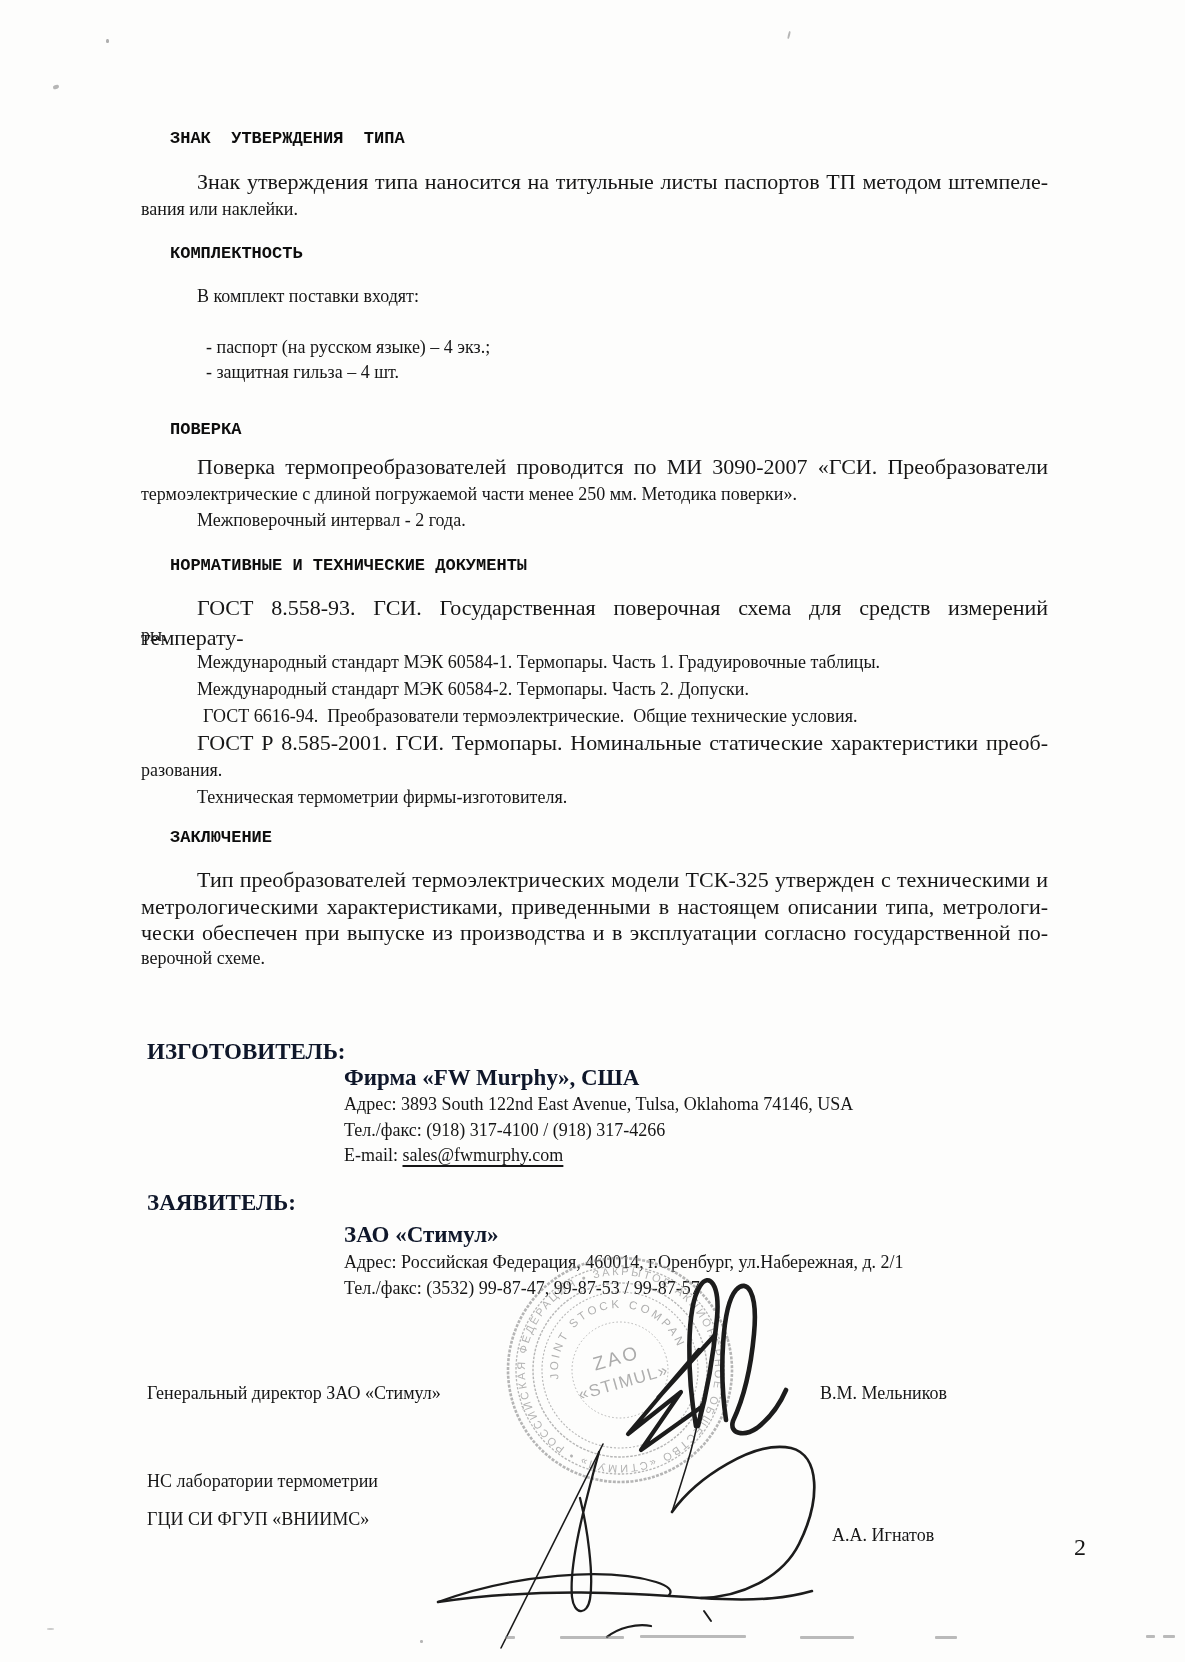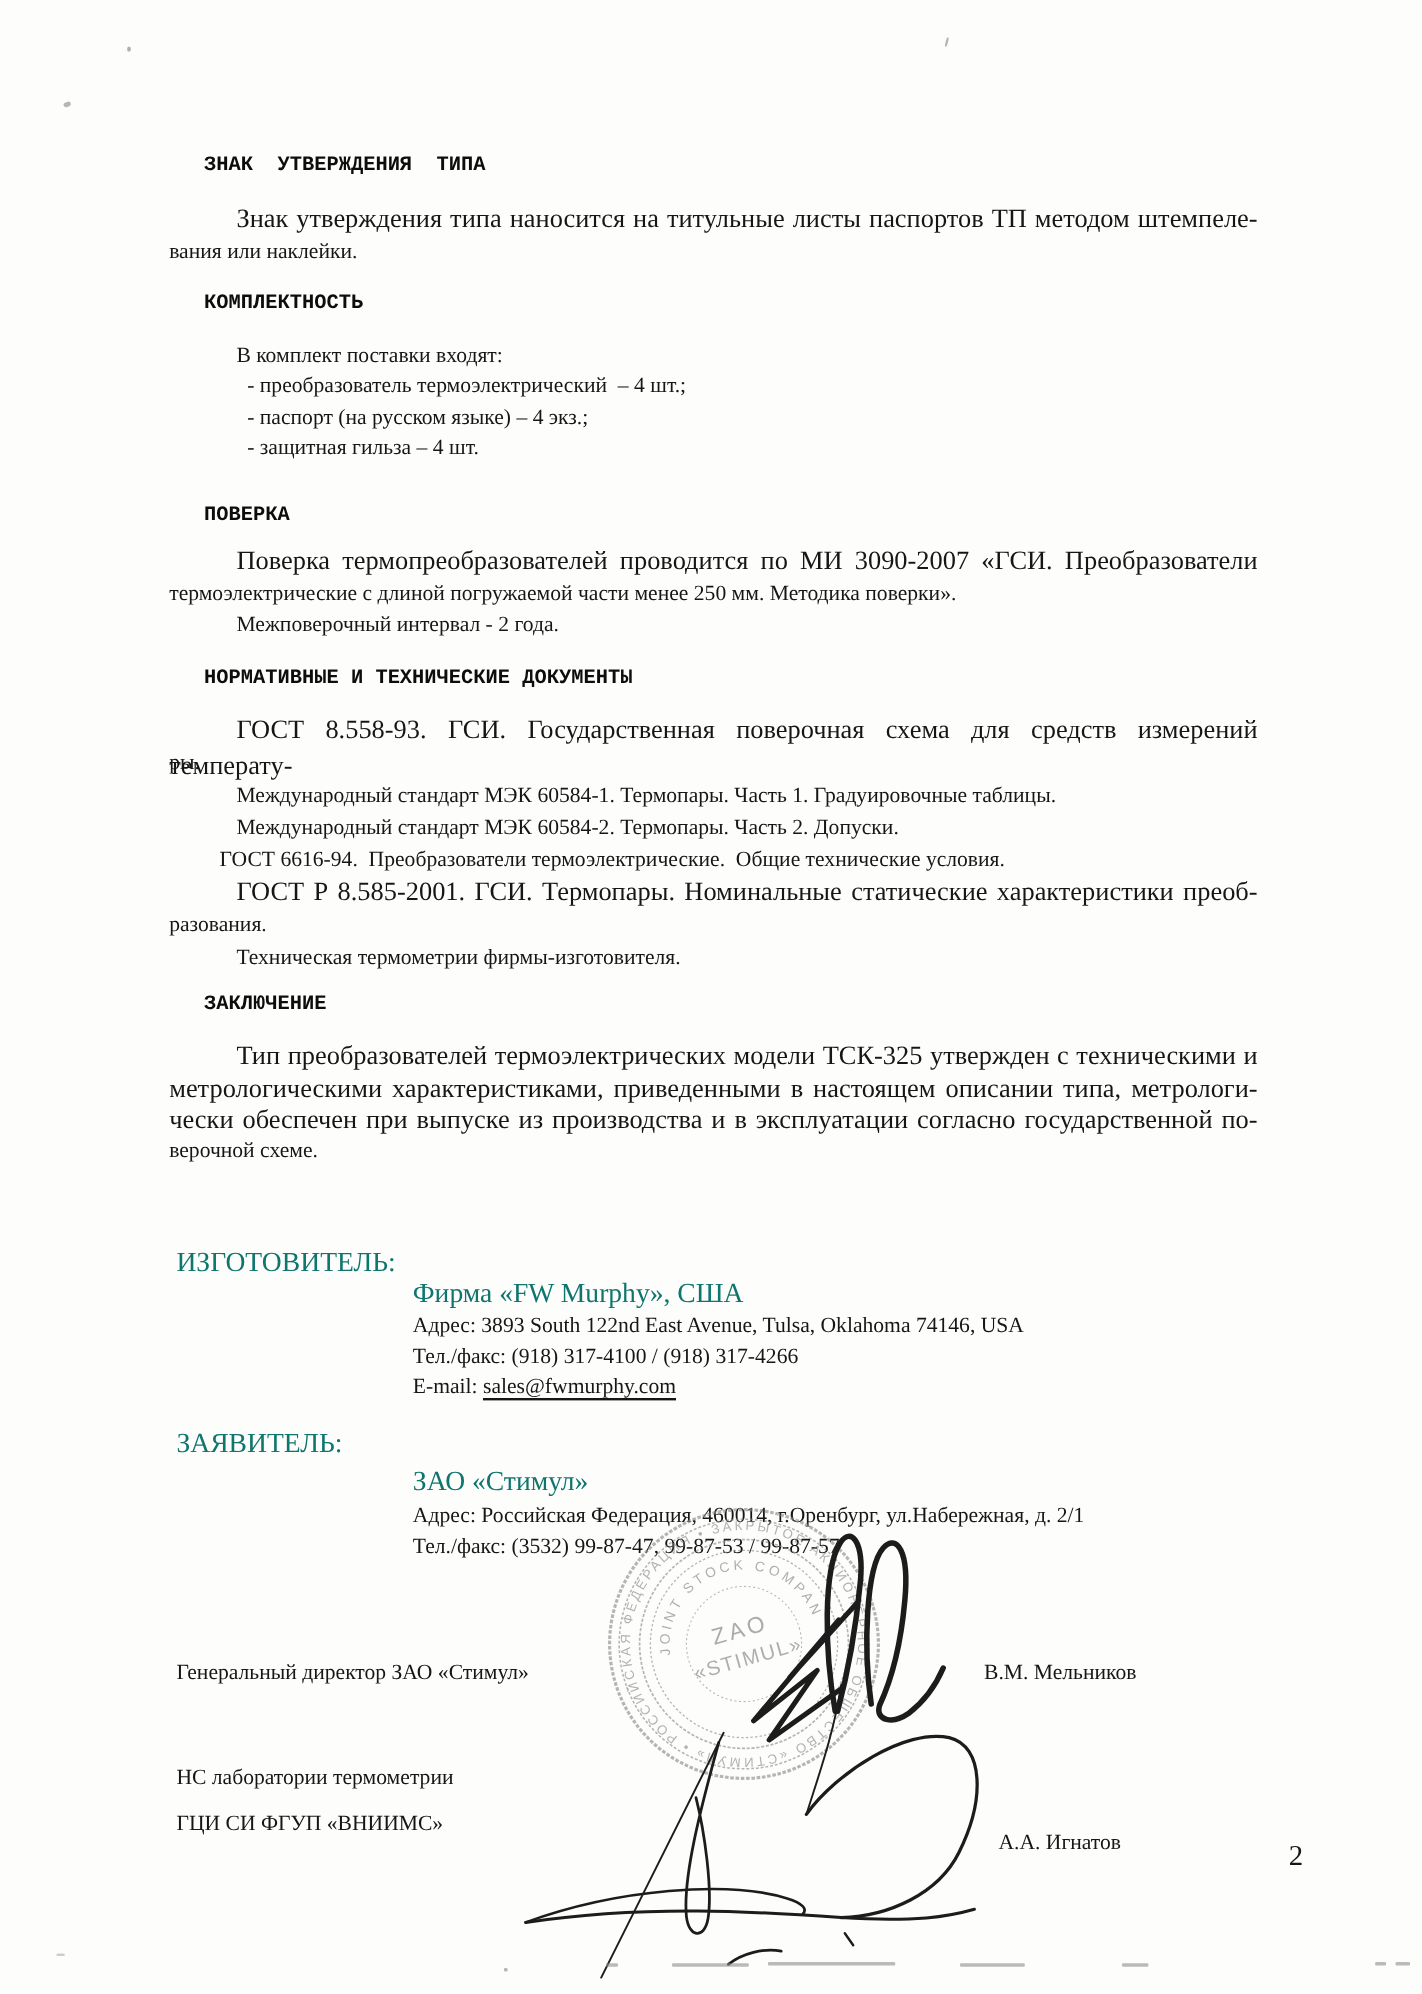--- a/index.html
+++ b/index.html
@@ -19,21 +19,21 @@
   }
   .tline{
     position:absolute;font-size:18px;line-height:30px;white-space:pre;
   }
   .jline{
     position:absolute;left:141px;width:907px;
     font-size:22px;line-height:30px;
     text-align:justify;text-align-last:justify;text-justify:inter-word;
   }
   .ind{text-indent:56px;}
-  .b{font-weight:normal;color:#0f766e;}
+  .b{font-weight:bold;color:#0f172a;}
   .email-underline{text-decoration:underline;text-underline-offset:4px;text-decoration-thickness:1.5px;}
   .pagenum{position:absolute;font-size:24px;line-height:30px;}
   
   .speck{position:absolute;background:#6f6f6f;border-radius:40%;}
   .dash{position:absolute;height:3px;background:#8d8d8d;opacity:.6;border-radius:1px;}
   
   .stamp-svg{position:absolute;left:498px;top:1248px;filter:blur(.3px);}
   .sig-svg{position:absolute;left:415px;top:1255px;}
 </style>
 </head>
@@ -44,35 +44,34 @@
   <div class="speck" style="left:106px;top:39px;width:3px;height:4px;opacity:.55"></div>
   <div class="speck" style="left:788px;top:31px;width:2px;height:8px;opacity:.5;transform:rotate(14deg)"></div>
   <div class="speck" style="left:53px;top:85px;width:6px;height:4px;opacity:.5;transform:rotate(-20deg)"></div>
 
   <div class="head" style="top:124px">ЗНАК  УТВЕРЖДЕНИЯ  ТИПА</div>
   <div class="jline ind" style="top:167px">Знак утверждения типа наносится на титульные листы паспортов ТП методом штемпеле-</div>
   <div class="tline" style="left:141px;top:194px">вания или наклейки.</div>
 
   <div class="head" style="top:239px">КОМПЛЕКТНОСТЬ</div>
   <div class="tline" style="left:197px;top:281px">В комплект поставки входят:</div>
-  <div class="tline" style="left:206px;top:306px">- преобразователь термоэлектрический  – 4 шт.;</div>
   <div class="tline" style="left:206px;top:332px">- паспорт (на русском языке) – 4 экз.;</div>
   <div class="tline" style="left:206px;top:357px">- защитная гильза – 4 шт.</div>
 
   <div class="head" style="top:415px">ПОВЕРКА</div>
   <div class="jline ind" style="top:452px">Поверка термопреобразователей проводится по МИ 3090-2007 «ГСИ. Преобразователи</div>
   <div class="tline" style="left:141px;top:479px">термоэлектрические с длиной погружаемой части менее 250 мм. Методика поверки».</div>
   <div class="tline" style="left:197px;top:505px">Межповерочный интервал - 2 года.</div>
 
   <div class="head" style="top:551px">НОРМАТИВНЫЕ И ТЕХНИЧЕСКИЕ ДОКУМЕНТЫ</div>
   <div class="jline ind" style="top:593px">ГОСТ 8.558-93.  ГСИ. Государственная поверочная схема для средств измерений температу-</div>
   <div class="tline" style="left:141px;top:620px">ры.</div>
   <div class="tline" style="left:197px;top:647px">Международный стандарт МЭК 60584-1. Термопары. Часть 1. Градуировочные таблицы.</div>
   <div class="tline" style="left:197px;top:674px">Международный стандарт МЭК 60584-2. Термопары. Часть 2. Допуски.</div>
-  <div class="tline" style="left:183px;top:701px">ГОСТ 6616-94.  Преобразователи термоэлектрические.  Общие технические условия.</div>
+  <div class="tline" style="left:203px;top:701px">ГОСТ 6616-94.  Преобразователи термоэлектрические.  Общие технические условия.</div>
   <div class="jline ind" style="top:728px">ГОСТ Р 8.585-2001. ГСИ. Термопары. Номинальные статические характеристики преоб-</div>
   <div class="tline" style="left:141px;top:755px">разования.</div>
   <div class="tline" style="left:197px;top:782px">Техническая термометрии фирмы-изготовителя.</div>
 
   <div class="head" style="top:823px">ЗАКЛЮЧЕНИЕ</div>
   <div class="jline ind" style="top:865px">Тип преобразователей термоэлектрических модели ТСК-325 утвержден с техническими и</div>
   <div class="jline" style="top:892px">метрологическими характеристиками, приведенными в настоящем описании типа, метрологи-</div>
   <div class="jline" style="top:918px">чески обеспечен при выпуске из производства и в эксплуатации согласно государственной по-</div>
   <div class="tline" style="left:141px;top:943px">верочной схеме.</div>
 

